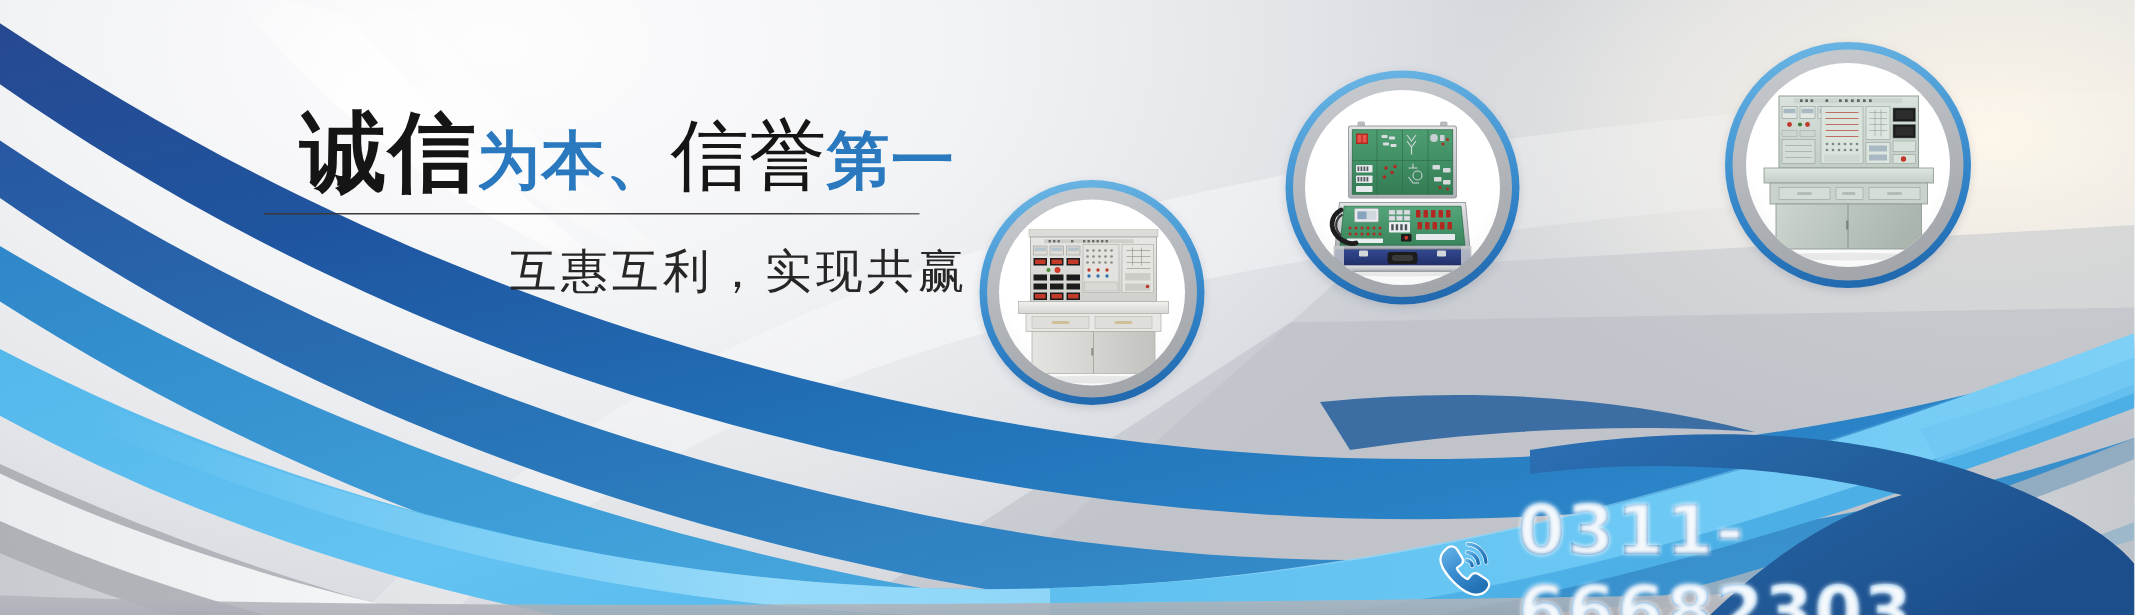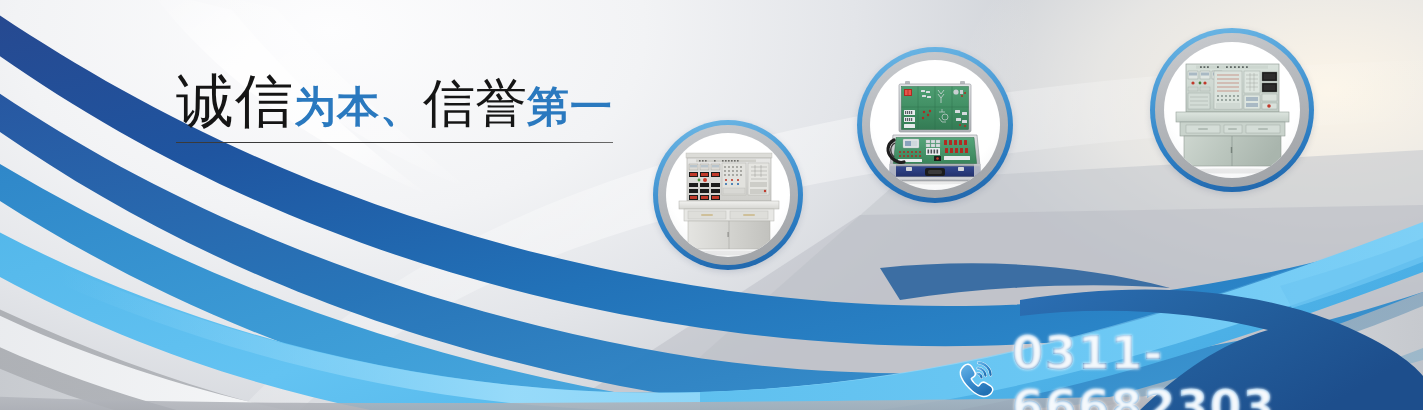--- a/index.html
+++ b/index.html
@@ -21,22 +21,23 @@
 
   
   .headline{
     position:absolute;
     left:176px; top:72px;
     white-space:nowrap;
     line-height:1;
   }
   .hl-dark{
     font-family:"DejaVu Sans","Liberation Sans",sans-serif;
-    font-size:58px;font-weight:normal;color:#151515;letter-spacing:1px;
+    font-size:58px;font-weight:bold;color:#151515;letter-spacing:1px;
     vertical-align:baseline;
+    margin-left:24px;
   }
   .hl-blue{
     font-family:Liberation Serif, serif;
     font-size:42px;font-weight:bold;color:#2a79bf;letter-spacing:1px;
     vertical-align:baseline;
   }
   .hl-dark2{
     font-family:"DejaVu Sans","Liberation Sans",sans-serif;
     font-size:52px;font-weight:normal;color:#151515;
     vertical-align:baseline;
@@ -217,20 +218,21 @@
     <path d="M880,268 C980,258 1080,264 1170,288 C1090,282 990,286 900,300 Z" fill="#245f9c" opacity="0.85"></path>
 
     <path d="M1280,286 C1340,268 1390,252 1423,238 L1423,262
              C1392,274 1344,292 1292,308 Z" fill="#6ec6f2" opacity="0.75"></path>
   </svg>
 
   <div class="headline">
     <span class="hl-dark">诚信</span><span class="hl-blue">为本、</span><span class="hl-dark2">信誉</span><span class="hl-blue">第一</span>
   </div>
   <div class="rule"></div>
+  <div class="subhead">互惠互利，实现共赢</div>
 
   <div class="pcircle ring-outer" style="left:653px;top:120px;width:150px;height:150px;">
     <div class="ring-inner" style="left:5px;top:5px;width:140px;height:140px;">
       <div class="photo-disc" style="left:8px;top:8px;width:124px;height:124px;">
         <svg viewBox="0 0 124 124">
           <defs>
             <linearGradient id="p1panel" x1="0" y1="0" x2="0" y2="1">
               <stop offset="0%" stop-color="#e7e7e5"></stop>
                 <stop offset="100%" stop-color="#cfcfcb"></stop>
             </linearGradient>

